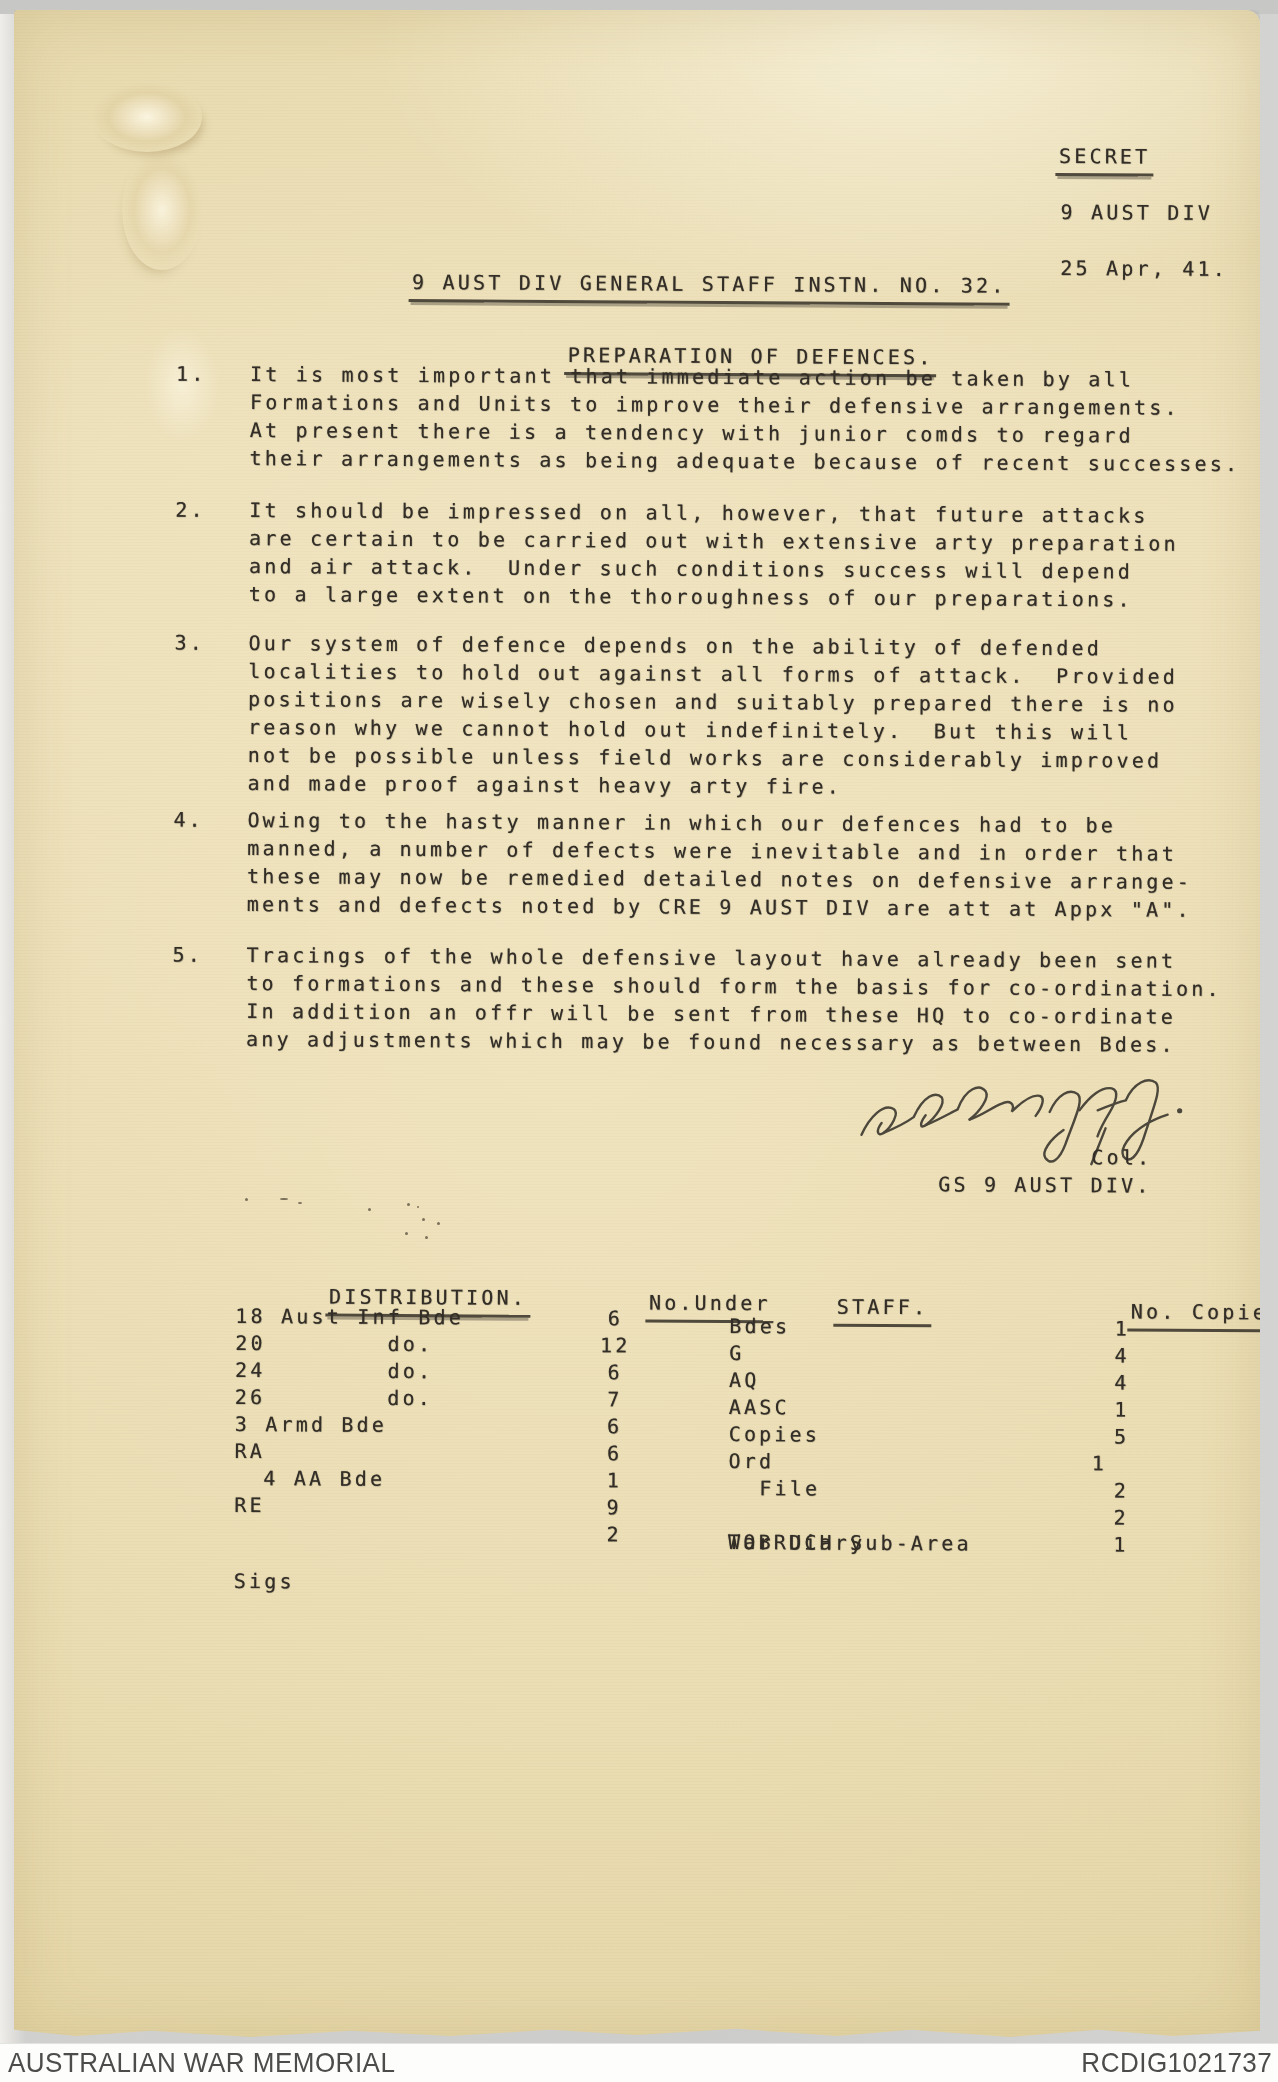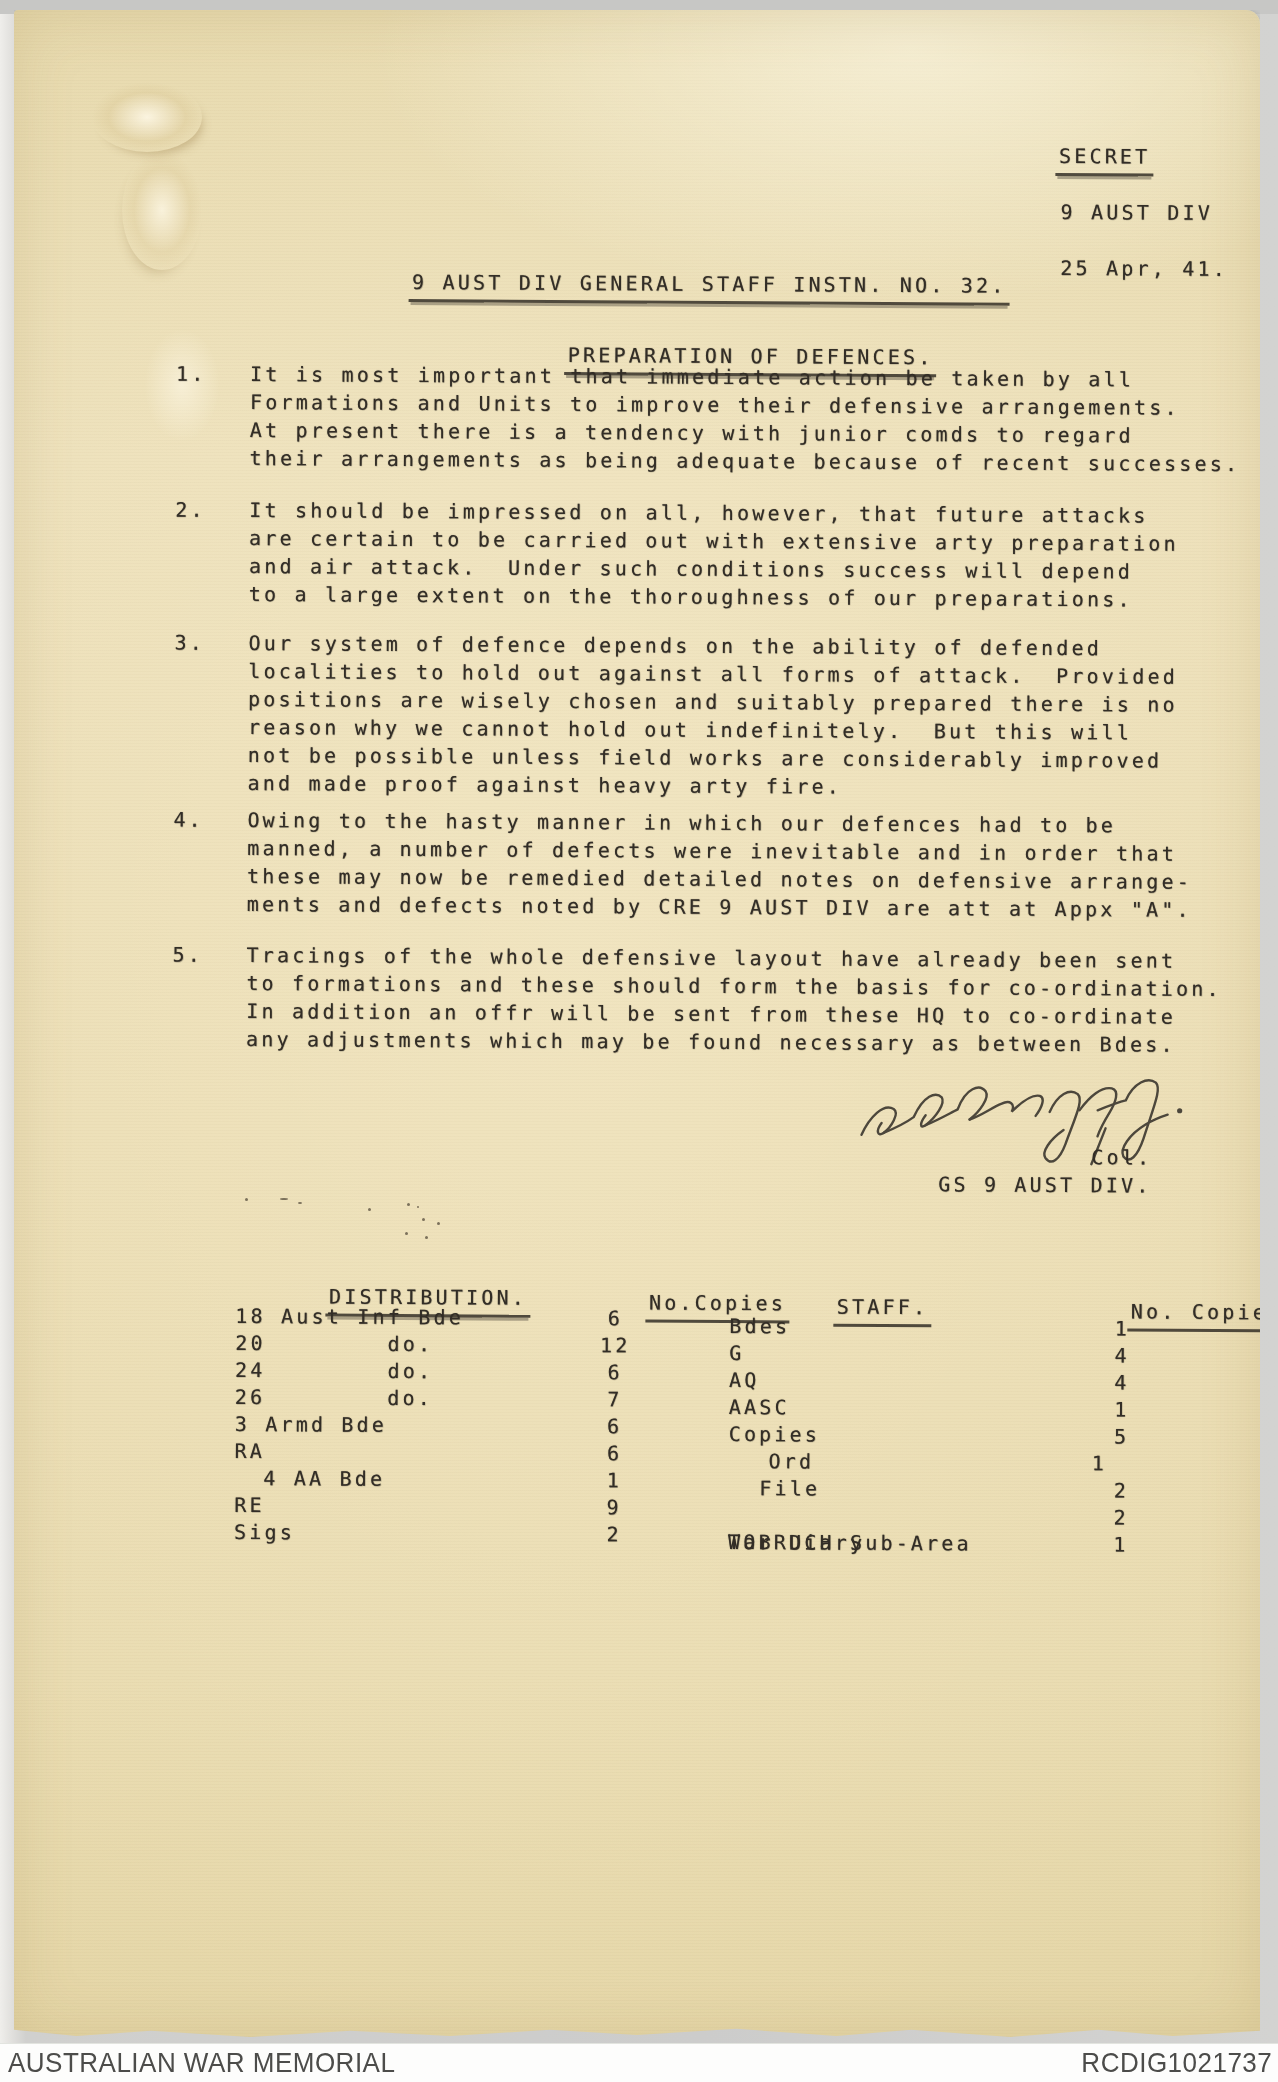--- a/index.html
+++ b/index.html
@@ -141,21 +141,21 @@
       </g>
     </svg>
 
     <div class="abs sig-rank" style="left:1084px;top:1127px">Col.</div>
     <div class="abs sig-unit" style="left:931px;top:1155px">GS 9 AUST DIV.</div>
 
     <div class="abs" style="left:231px;top:1243px">
       <span class="u u2">DISTRIBUTION.</span>
     </div>
     <div class="abs" style="left:551px;top:1247px">
-      <span class="u">No.Copies</span>
+      <span class="u">No.Under</span>
     </div>
     <div class="abs" style="left:739px;top:1250px">
       <span class="u">STAFF.</span>
     </div>
     <div class="abs" style="left:1033px;top:1253px">
       <span class="u">No. Copies.</span>
     </div>
 
     <div id="dist-left">
         <div class="abs" style="left: 229px; top: 1291px;">18 Aust Inf Bde</div>
@@ -167,35 +167,35 @@
         <div class="abs" style="left: 229px; top: 1372px;">26        do.</div>
         <div class="abs copies-cell" style="left: 579px; top: 1372px;">7</div>
         <div class="abs" style="left: 229px; top: 1399px;">3 Armd Bde</div>
         <div class="abs copies-cell" style="left: 579px; top: 1399px;">6</div>
         <div class="abs" style="left: 229px; top: 1426px;">RA</div>
         <div class="abs copies-cell" style="left: 579px; top: 1426px;">6</div>
         <div class="abs" style="left: 229px; top: 1453px; margin-left: 29px;">4 AA Bde</div>
         <div class="abs copies-cell" style="left: 579px; top: 1453px;">1</div>
         <div class="abs" style="left: 229px; top: 1480px;">RE</div>
         <div class="abs copies-cell" style="left: 579px; top: 1480px;">9</div>
-        <div class="abs" style="left: 229px; top: 1507px;">Sigs</div>
+        <div class="abs" style="left: 229px; top: 1556px;">Sigs</div>
         <div class="abs copies-cell" style="left: 579px; top: 1507px;">2</div>
       </div>
     <div id="dist-right">
         <div class="abs" style="left: 723px; top: 1298px;">Bdes</div>
         <div class="abs copies-cell" style="left: 1086px; top: 1298px;">1</div>
         <div class="abs" style="left: 723px; top: 1325px;">G</div>
         <div class="abs copies-cell" style="left: 1086px; top: 1325px;">4</div>
         <div class="abs" style="left: 723px; top: 1352px;">AQ</div>
         <div class="abs copies-cell" style="left: 1086px; top: 1352px;">4</div>
         <div class="abs" style="left: 723px; top: 1379px;">AASC</div>
         <div class="abs copies-cell" style="left: 1086px; top: 1379px;">1</div>
         <div class="abs" style="left: 723px; top: 1406px;">Copies</div>
         <div class="abs copies-cell" style="left: 1086px; top: 1406px;">5</div>
-        <div class="abs" style="left: 723px; top: 1433px; margin-left: 40px;">Ord</div>
+        <div class="abs" style="left: 723px; top: 1433px;">Ord</div>
         <div class="abs copies-cell" style="left: 1064px; top: 1433px;">1</div>
         <div class="abs" style="left: 754px; top: 1460px;">File</div>
         <div class="abs copies-cell" style="left: 1086px; top: 1460px;">2</div>
         <div class="abs" style="left: 723px; top: 1487px; margin-top: 27px;">War Diary</div>
         <div class="abs copies-cell" style="left: 1086px; top: 1487px;">2</div>
         <div class="abs" style="left: 723px; top: 1514px;">TOBRUCH Sub-Area</div>
         <div class="abs copies-cell" style="left: 1086px; top: 1514px;">1</div>
       </div>
   </div>
 </div>

